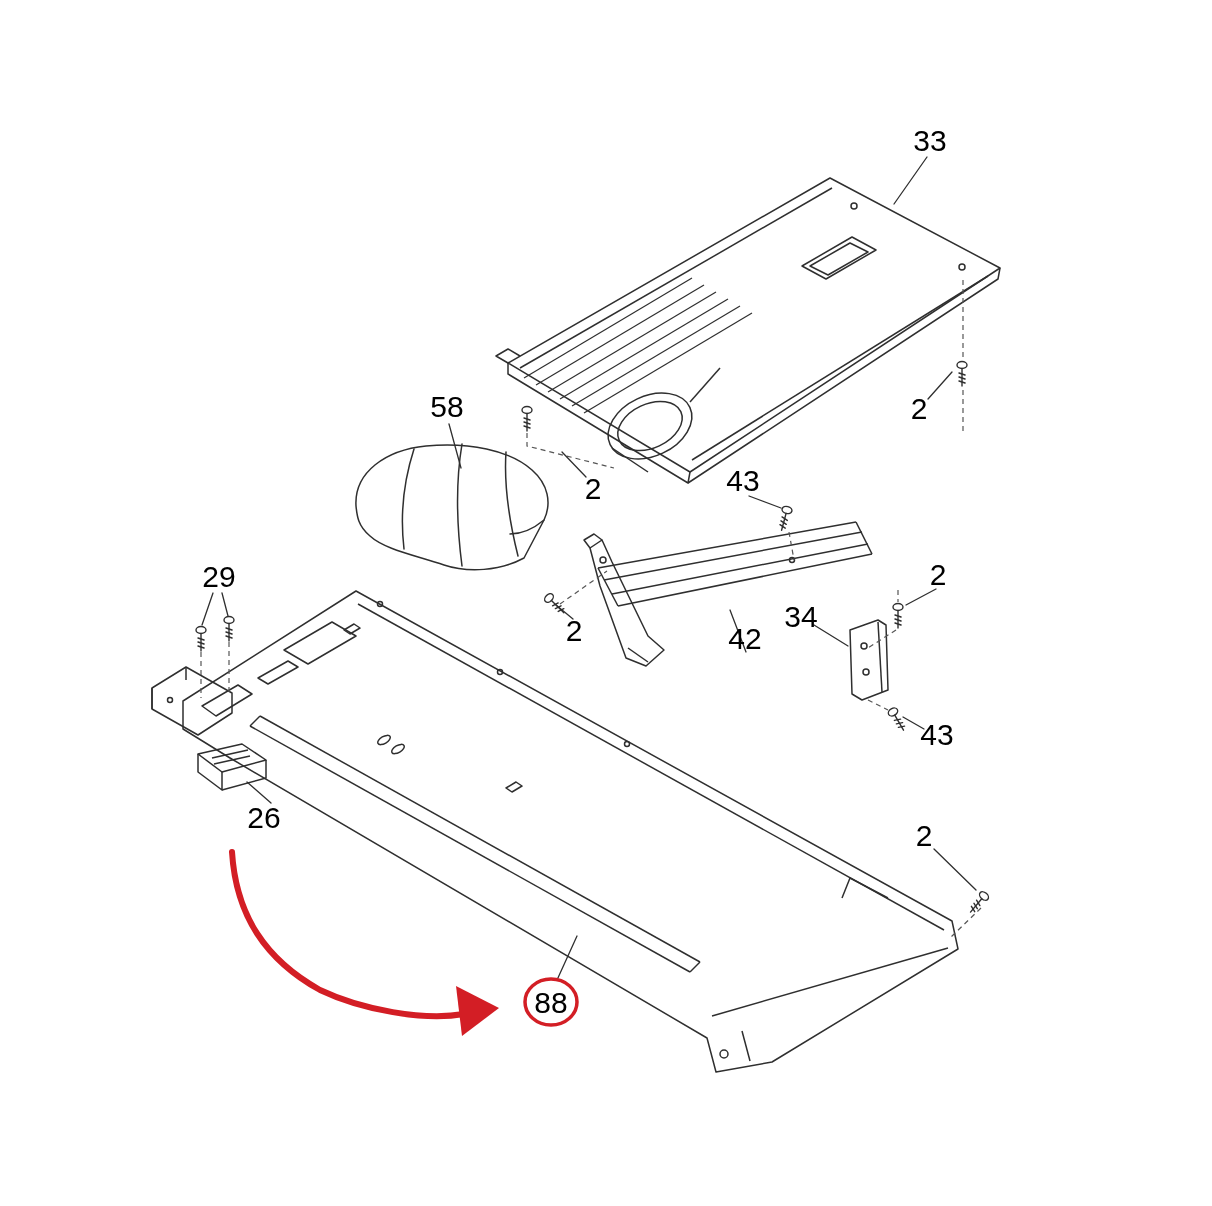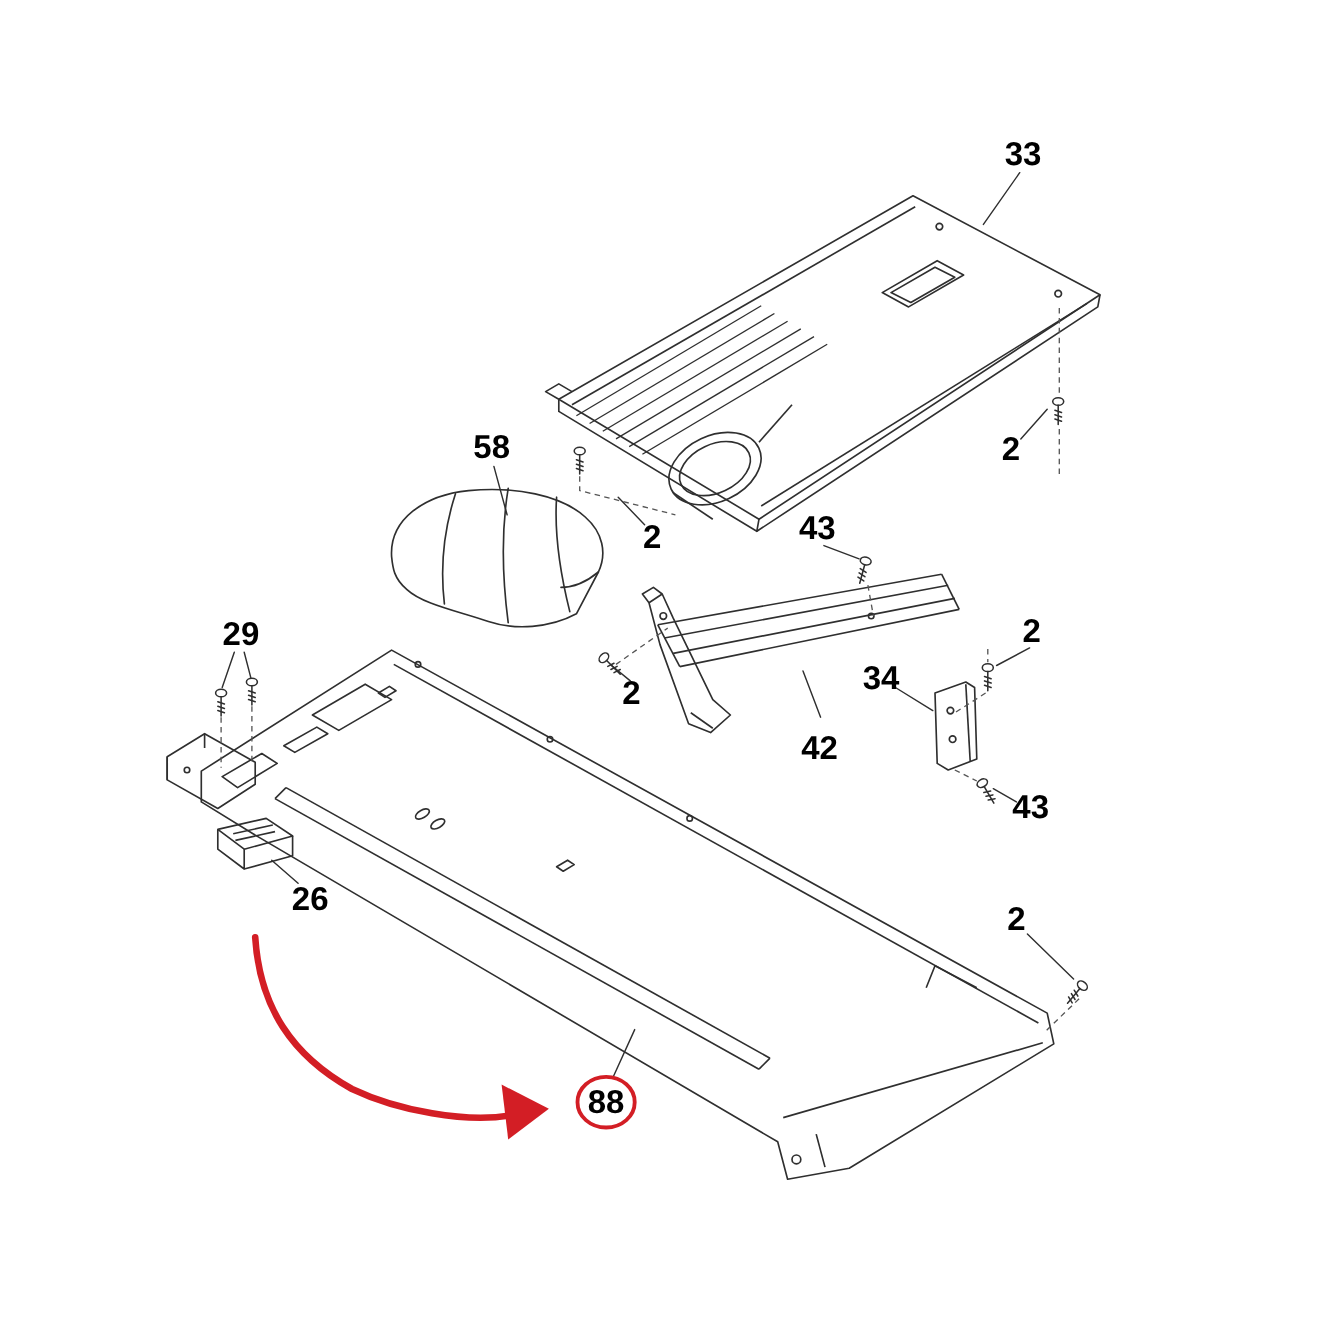--- a/index.html
+++ b/index.html
@@ -8,21 +8,21 @@
     width:1212px;height:1206px;
     background:#ffffff;
     font-family:"Liberation Sans", sans-serif;
     overflow:hidden;
   }
   svg.artwork{position:absolute;left:0;top:0;}
   .part-label{
     position:absolute;
     transform:translate(-50%,-50%);
     font-family:"Liberation Sans", sans-serif;
-    font-weight:700;
+    font-weight:400;
     font-size:30px;
     color:#000;
     letter-spacing:0px;
     white-space:nowrap;
     line-height:1;
   }
 </style>
 </head>
 <body>
 
@@ -237,22 +237,22 @@
       <ellipse cx="551" cy="1002" rx="26" ry="23" fill="#ffffff" stroke-width="3.5" stroke="#d31e25"></ellipse>
     </g>
   </svg>
 
   <div class="part-label" style="left:930px;top:141px">33</div>
   <div class="part-label" style="left:919px;top:409px">2</div>
   <div class="part-label" style="left:447px;top:407px">58</div>
   <div class="part-label" style="left:593px;top:489px">2</div>
   <div class="part-label" style="left:743px;top:481px">43</div>
   <div class="part-label" style="left:574px;top:631px">2</div>
-  <div class="part-label" style="left:745px;top:681px">42</div>
+  <div class="part-label" style="left:745px;top:639px">42</div>
   <div class="part-label" style="left:801px;top:617px">34</div>
   <div class="part-label" style="left:938px;top:575px">2</div>
   <div class="part-label" style="left:937px;top:735px">43</div>
   <div class="part-label" style="left:219px;top:577px">29</div>
-  <div class="part-label" style="left:282px;top:818px">26</div>
+  <div class="part-label" style="left:264px;top:818px">26</div>
   <div class="part-label" style="left:551px;top:1003px">88</div>
   <div class="part-label" style="left:924px;top:836px">2</div>
 
 </div>
 
 </body></html>

